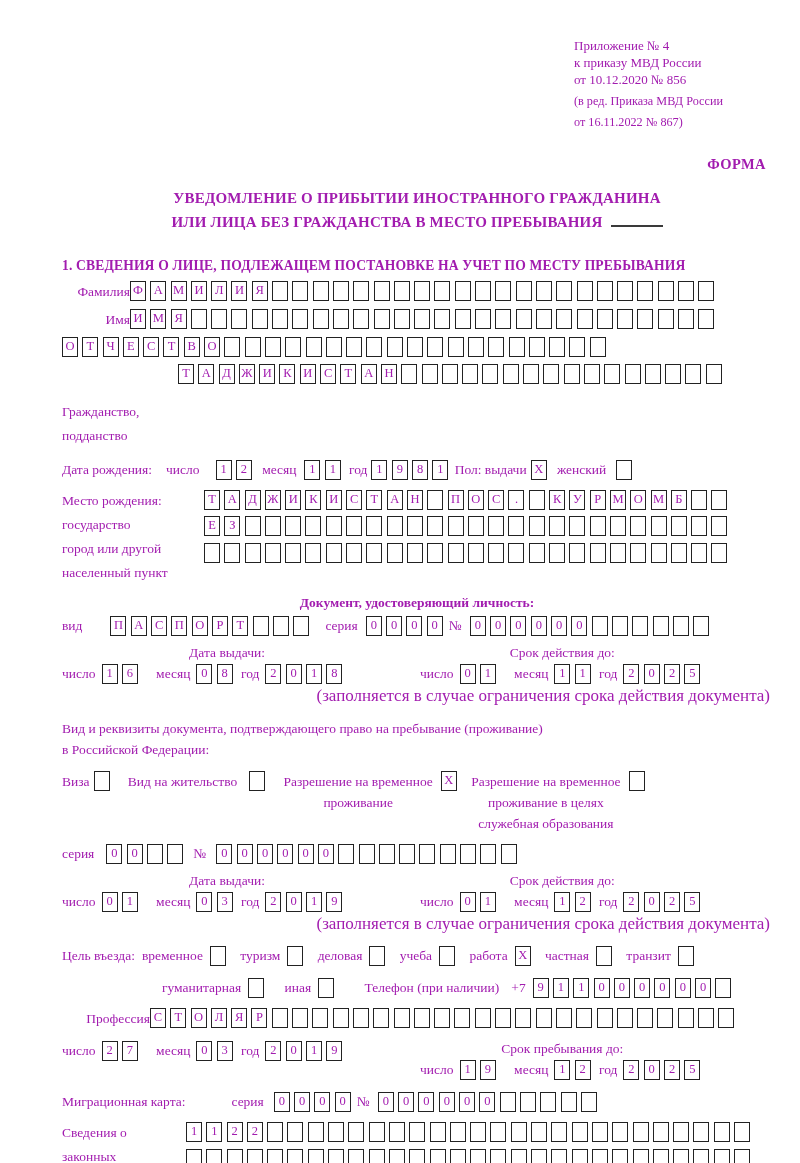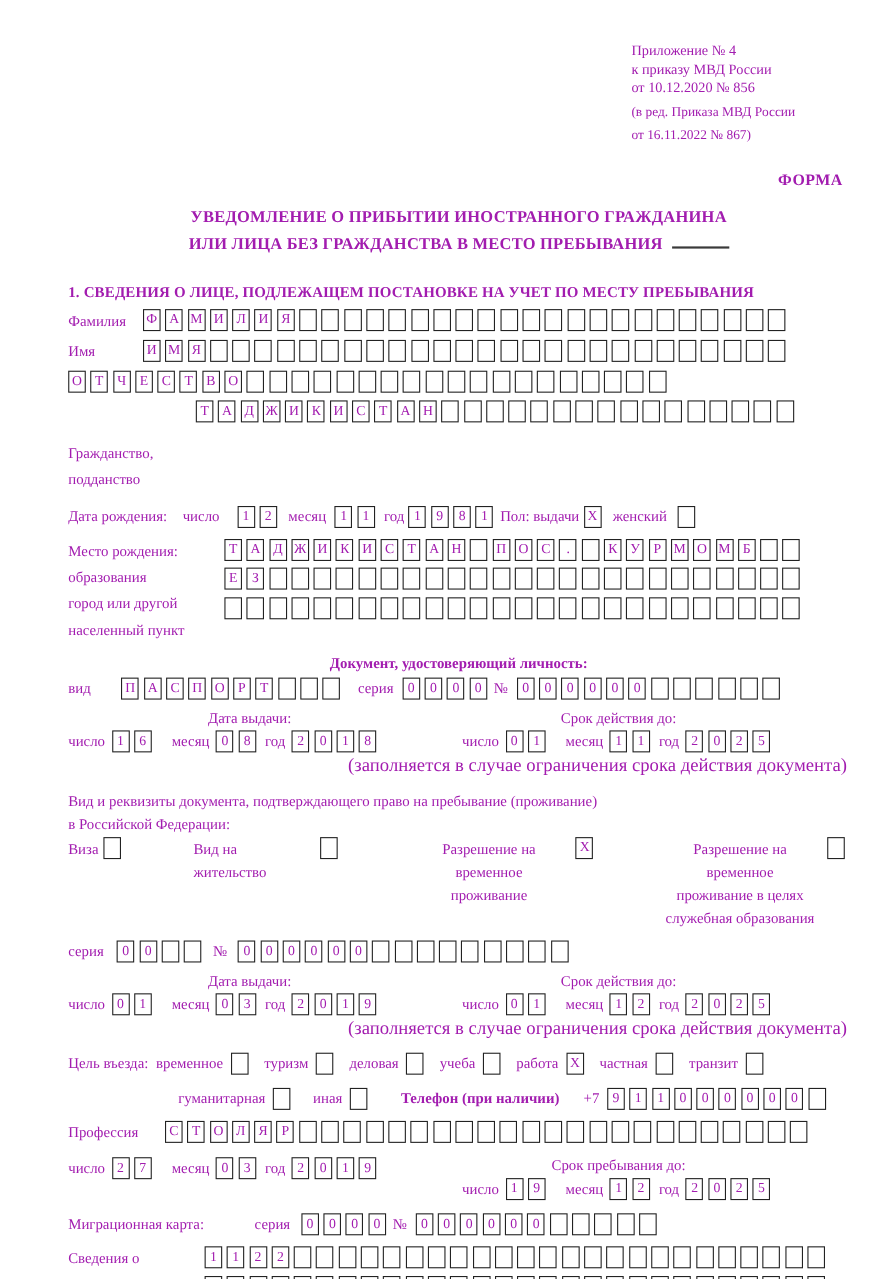--- a/index.html
+++ b/index.html
@@ -9,21 +9,21 @@
   
   .hdr{width:192px;margin-left:auto;margin-right:6px;line-height:1.3;font-size:13px;}
   .hdr .sub{font-size:12.2px;margin-top:5px;}
   .forma{font-weight:bold;text-align:right;margin:26px 6px 0 0;font-size:14.5px;letter-spacing:.4px;}
   
   .title{text-align:center;font-weight:bold;font-size:15px;margin-top:14px;line-height:1.55;letter-spacing:.2px;}
   .underline{display:inline-block;width:52px;border-bottom:2.4px solid #3a3a3a;margin-left:8px;vertical-align:baseline;}
   .sec{font-weight:bold;font-size:13.6px;margin-top:24px;letter-spacing:.15px;}
   
   .frow{display:flex;align-items:flex-start;margin-top:7px;}
-  .flabel{flex:none;line-height:21px;}
+  .flabel{flex:none;line-height:21px;text-align:right;}
   .lstack{flex:none;display:flex;flex-direction:column;}
   .lstack span{line-height:24px;}
   .cells{display:flex;flex-wrap:nowrap;}
   .cellcol .cells{margin-bottom:6.5px;}
   .cell{flex:none;box-sizing:border-box;width:16px;height:20px;border:1.8px solid #222;
         margin-right:4.3px;text-align:center;font-size:12.5px;line-height:16.5px;background:#fff;}
   .w68{width:68px;} .w123{width:123px;} .w116{width:116px;margin-top:36px;} .w142{width:142px;}
   .gap10{margin-left:10px;} .gap14{margin-left:14px;}
   
   .dochead{text-align:center;font-weight:bold;font-size:13.5px;margin-top:10px;}
@@ -31,21 +31,21 @@
   .dates{display:flex;margin-top:9px;}
   .dcol-l{flex:none;width:330px;}
   .dcol-r{flex:none;margin-left:28px;}
   .dhead{text-align:center;margin-bottom:3px;}
   .drow{display:flex;align-items:center;}
   .drow .lbl{margin-right:6px;}
   .drow .grp{margin-left:14px;margin-right:6px;}
   .note{font-size:17px;text-align:right;margin-top:2px;margin-right:2px;}
   .plain{margin-top:12px;line-height:1.6;}
   
-  .permits{display:flex;align-items:flex-start;margin-top:0;gap:48px;}
+  .permits{display:flex;align-items:flex-start;margin-top:10px;}
   .pitem{display:flex;align-items:flex-start;}
   .pstack{display:flex;flex-direction:column;text-align:center;}
   .pstack span{line-height:21px;}
   .pitem .cells{margin-left:8px;}
   
   .purp{display:flex;align-items:center;margin-top:12px;}
   .purp .lbl{margin-right:7px;}
   .purp .cells{margin-right:10px;}
   .indent100{margin-left:100px;}
 </style>
@@ -235,21 +235,21 @@
       </div>
     <span class="lbl" style="margin:0 10px 0 6px;">женский</span>
     <div class="cells">
         <span class="cell"></span>
       </div>
   </div>
 
   <div class="frow" style="margin-top:9px;">
     <div class="lstack w142">
       <span>Место рождения:</span>
-      <span>образования</span>
+      <span>государство</span>
       <span>город или другой</span>
       <span>населенный пункт</span>
     </div>
     <div class="cellcol" style="padding-top:1px;">
       <div class="cells">
           <span class="cell">Т</span>
           <span class="cell">А</span>
           <span class="cell">Д</span>
           <span class="cell">Ж</span>
           <span class="cell">И</span>
@@ -568,21 +568,21 @@
   </div>
   <div class="purp indent100">
     <span class="lbl">гуманитарная</span>
     <div class="cells" style="margin-right:16px;">
         <span class="cell"></span>
       </div>
     <span class="lbl">иная</span>
     <div class="cells" style="margin-right:26px;">
         <span class="cell"></span>
       </div>
-    <span class="lbl" style="margin-right:22px;font-weight:bold;">Телефон (при наличии)</span>
+    <span class="lbl" style="margin-right:12px;">Телефон (при наличии)</span>
     <span class="lbl">+7</span>
     <div class="cells">
         <span class="cell">9</span>
         <span class="cell">1</span>
         <span class="cell">1</span>
         <span class="cell">0</span>
         <span class="cell">0</span>
         <span class="cell">0</span>
         <span class="cell">0</span>
         <span class="cell">0</span>

